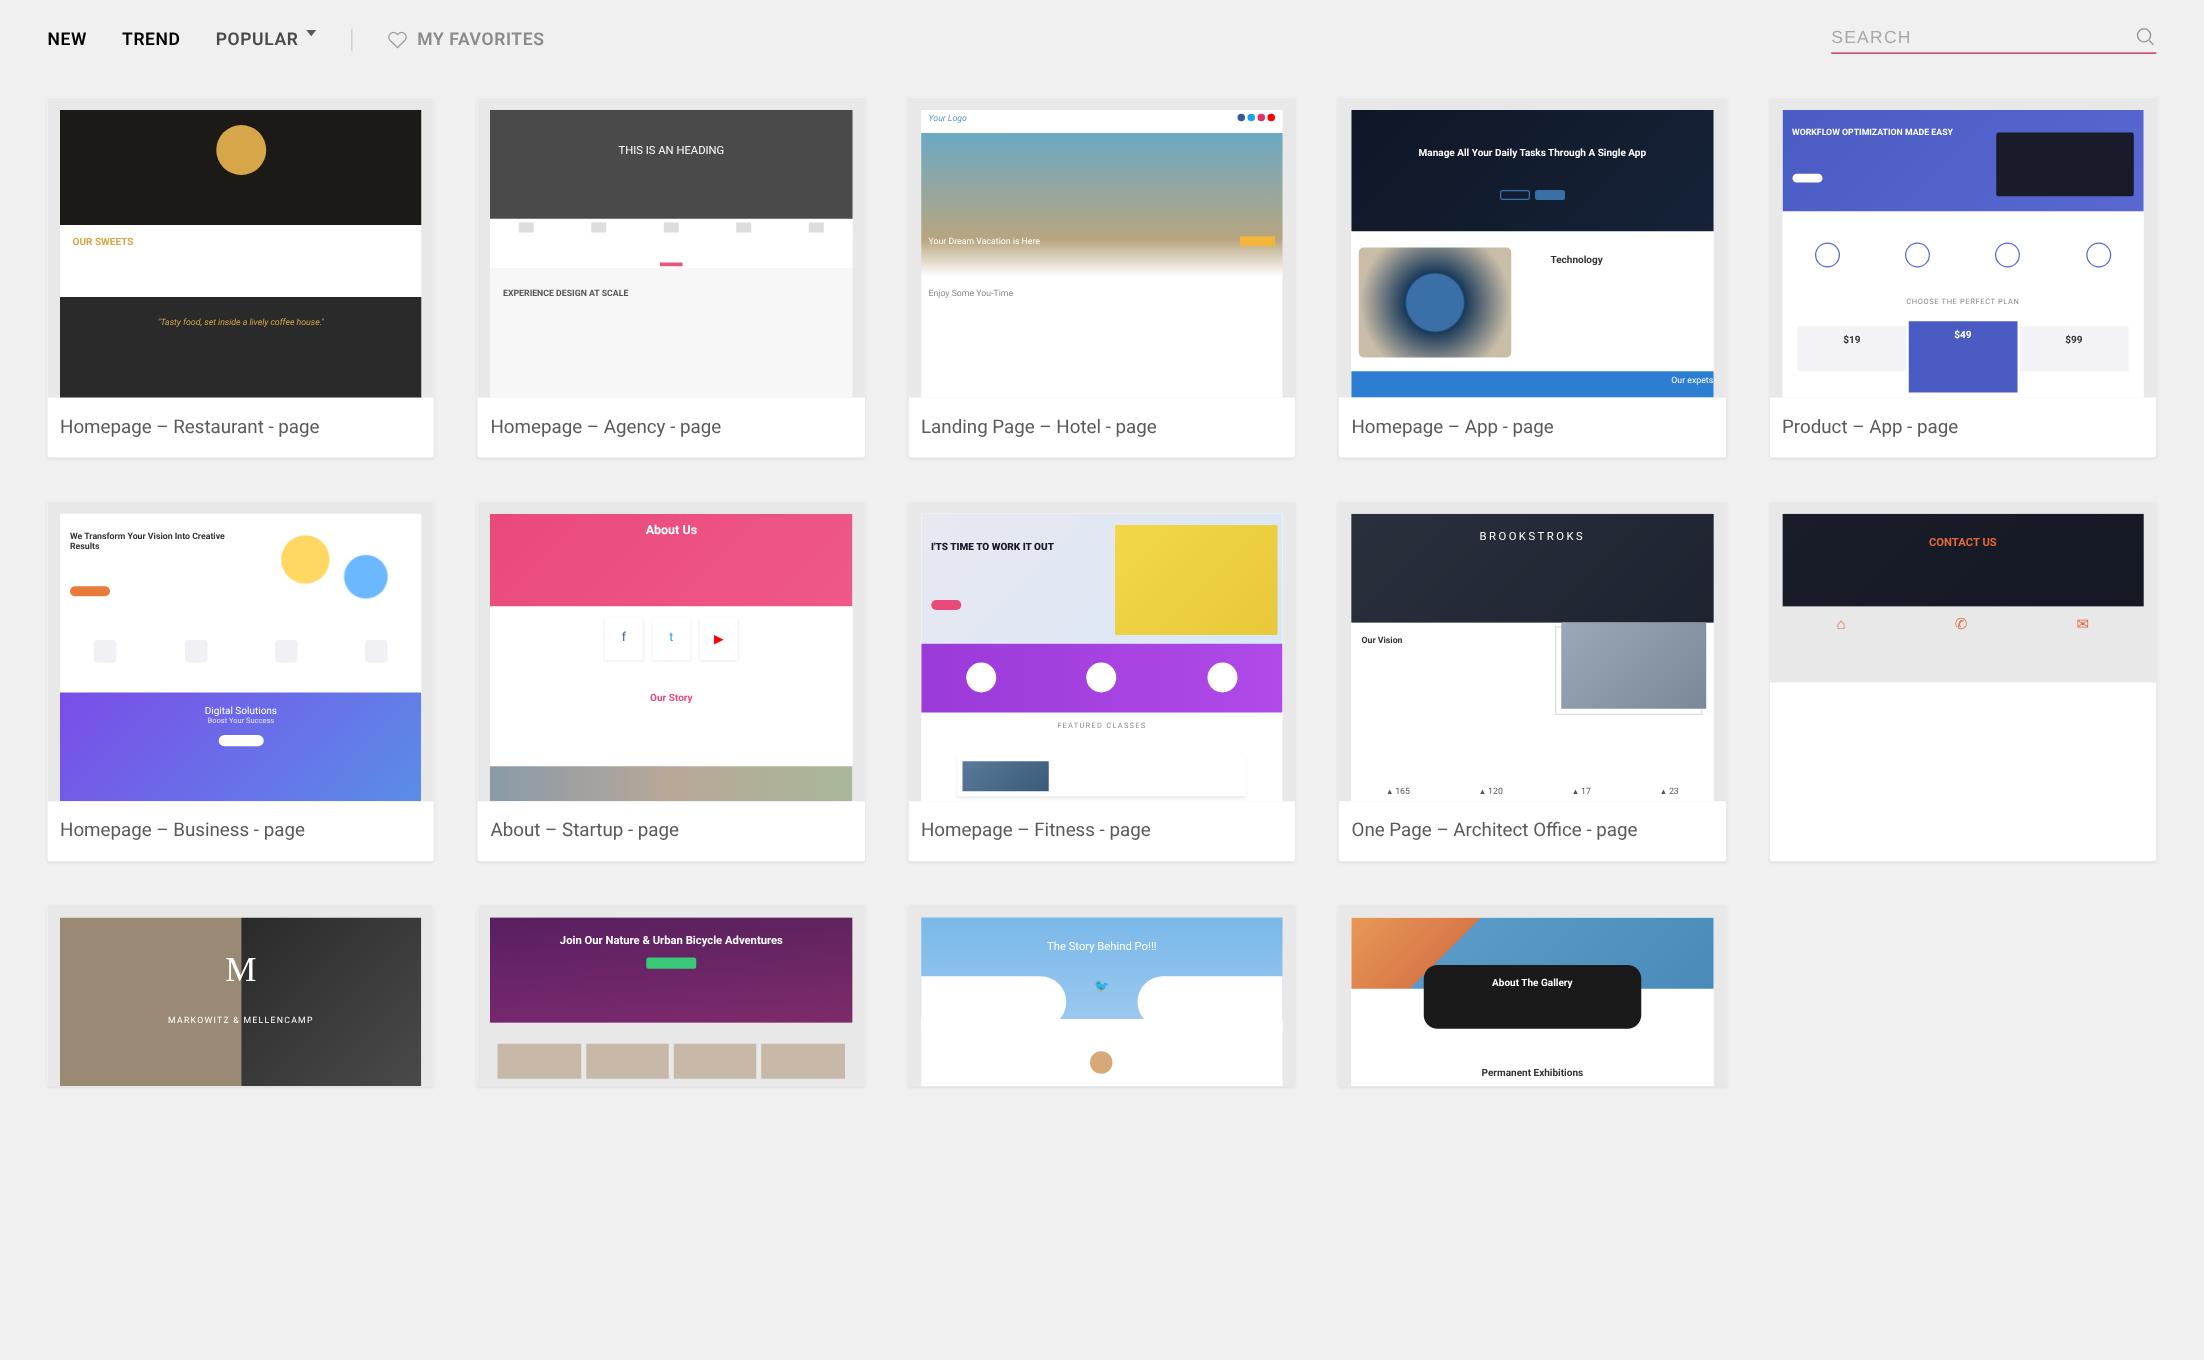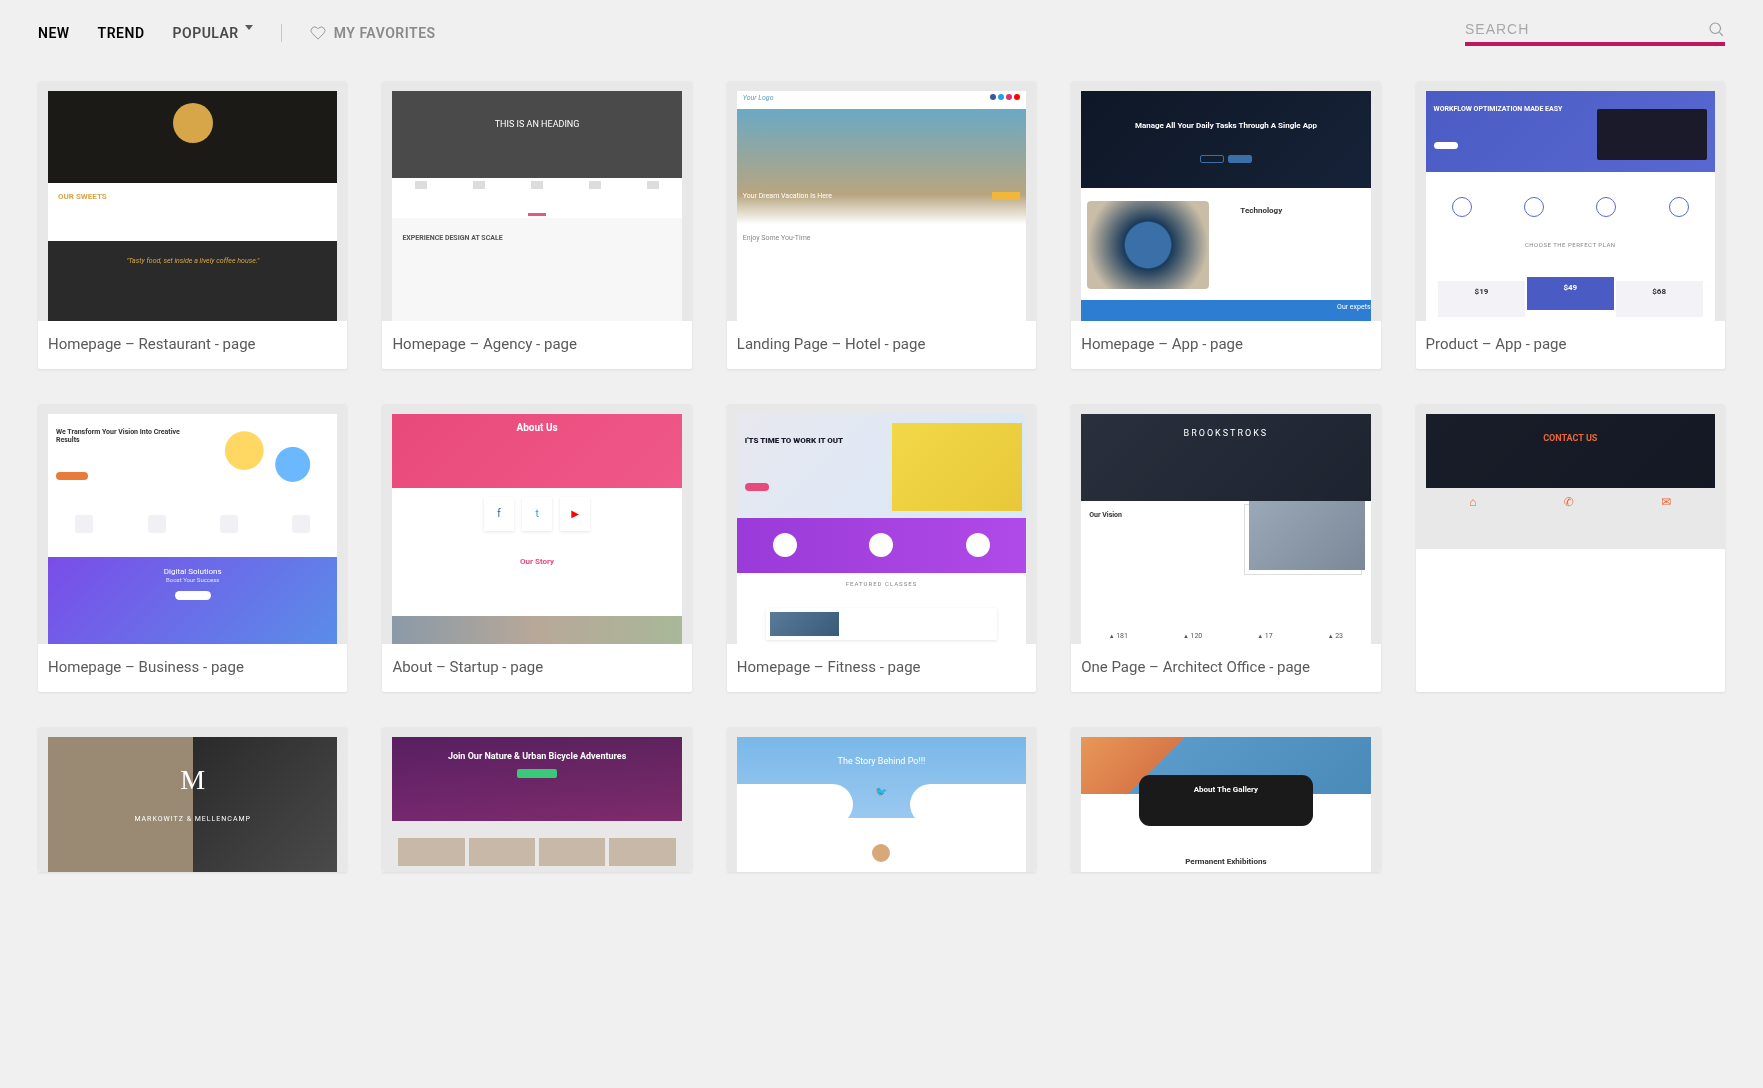--- a/index.html
+++ b/index.html
@@ -56,21 +56,21 @@
       width: 16px;
       height: 16px;
       fill: none;
       stroke: #9a9a9a;
       stroke-width: 1.5;
     }
     .search-wrap {
       margin-left: auto;
       display: flex;
       align-items: center;
-      border-bottom: 4px solid #be185d;
+      border-bottom: 1px solid #be185d;
       padding-bottom: 4px;
       width: 260px;
     }
     .search-input {
       border: none;
       background: transparent;
       outline: none;
       font-size: 14px;
       color: #888;
       letter-spacing: 1px;
@@ -159,21 +159,21 @@
     .t-product { background:#fff; }
     .t-product .hero { position:absolute; top:0; left:0; right:0; height:35%; background:linear-gradient(135deg,#4a5cc4,#5868d0); }
     .t-product .hero-t { position:absolute; top:6%; left:8px; font-size:7px; color:#fff; font-weight:bold; width:50%; }
     .t-product .hero-btn { position:absolute; top:22%; left:8px; width:24px; height:7px; background:#fff; border-radius:8px; }
     .t-product .laptop { position:absolute; top:8%; right:8px; width:38%; height:22%; background:#1a1a2a; border-radius:2px; }
     .t-product .icons { position:absolute; top:38%; left:0; right:0; height:25%; display:flex; justify-content:space-around; align-items:center; }
     .t-product .icons span { width:20px; height:20px; border:1px solid #5868d0; border-radius:50%; }
     .t-product .plan-t { position:absolute; top:65%; left:0; right:0; text-align:center; font-size:6px; color:#888; letter-spacing:0.5px; }
     .t-product .plans { position:absolute; bottom:4px; left:0; right:0; display:flex; justify-content:center; gap:2px; }
     .t-product .plan { width:30%; height:36px; background:#f3f3f7; font-size:8px; text-align:center; padding-top:6px; color:#333; font-weight:bold; }
-    .t-product .plan.mid { background:#4a5cc4; color:#fff; height:33px; margin-top:-4px; }
+    .t-product .plan.mid { background:#4a5cc4; color:#fff; height:57px; margin-top:-4px; }
 
     .t-business { background:#fff; }
     .t-business .top { position:absolute; top:6%; left:8px; width:45%; font-size:7px; color:#333; font-weight:bold; }
     .t-business .illus { position:absolute; top:4%; right:8px; width:42%; height:30%; background:radial-gradient(circle at 30% 40%,#ffd864 20%,transparent 21%),radial-gradient(circle at 70% 60%,#6bb8ff 18%,transparent 19%),#fff; }
     .t-business .btn { position:absolute; top:25%; left:8px; width:32px; height:8px; background:#e87a3a; border-radius:8px; }
     .t-business .mid-row { position:absolute; top:44%; left:0; right:0; display:flex; justify-content:space-around; }
     .t-business .mid-row span { width:18px; height:18px; background:#f0f0f5; border-radius:3px; }
     .t-business .grad { position:absolute; top:62%; left:0; right:0; bottom:0; background:linear-gradient(135deg,#7a4de8,#5a8de8); color:#fff; text-align:center; padding-top:10px; font-size:8px; }
     .t-business .grad .sub { font-size:6px; opacity:.8; }
     .t-business .grad .b { display:inline-block; margin-top:8px; width:36px; height:9px; background:#fff; border-radius:8px; }
@@ -326,21 +326,21 @@
           <div class="icons">
             <span></span>
             <span></span>
             <span></span>
             <span></span>
           </div>
           <div class="plan-t">CHOOSE THE PERFECT PLAN</div>
           <div class="plans">
             <div class="plan">$19</div>
             <div class="plan mid">$49</div>
-            <div class="plan">$68</div>
+            <div class="plan">$99</div>
           </div>
         </div>
     </div>
     <div class="card-label">Product – App - page</div>
   </div>
     <div class="card">
     <div class="thumb">
       <div class="thumb-inner t-business">
           <div class="top">We Transform Your Vision Into Creative Results</div>
           <div class="illus"></div>
@@ -391,21 +391,21 @@
     </div>
     <div class="card-label">Homepage – Fitness - page</div>
   </div>
     <div class="card">
     <div class="thumb">
       <div class="thumb-inner t-arch">
           <div class="hero">BROOKSTROKS</div>
           <div class="vision">Our Vision</div>
           <div class="bldg"></div>
           <div class="stats">
-            <span>181</span>
+            <span>165</span>
             <span>120</span>
             <span>17</span>
             <span>23</span>
           </div>
         </div>
     </div>
     <div class="card-label">One Page – Architect Office - page</div>
   </div>
     <div class="card partial">
     <div class="thumb">

